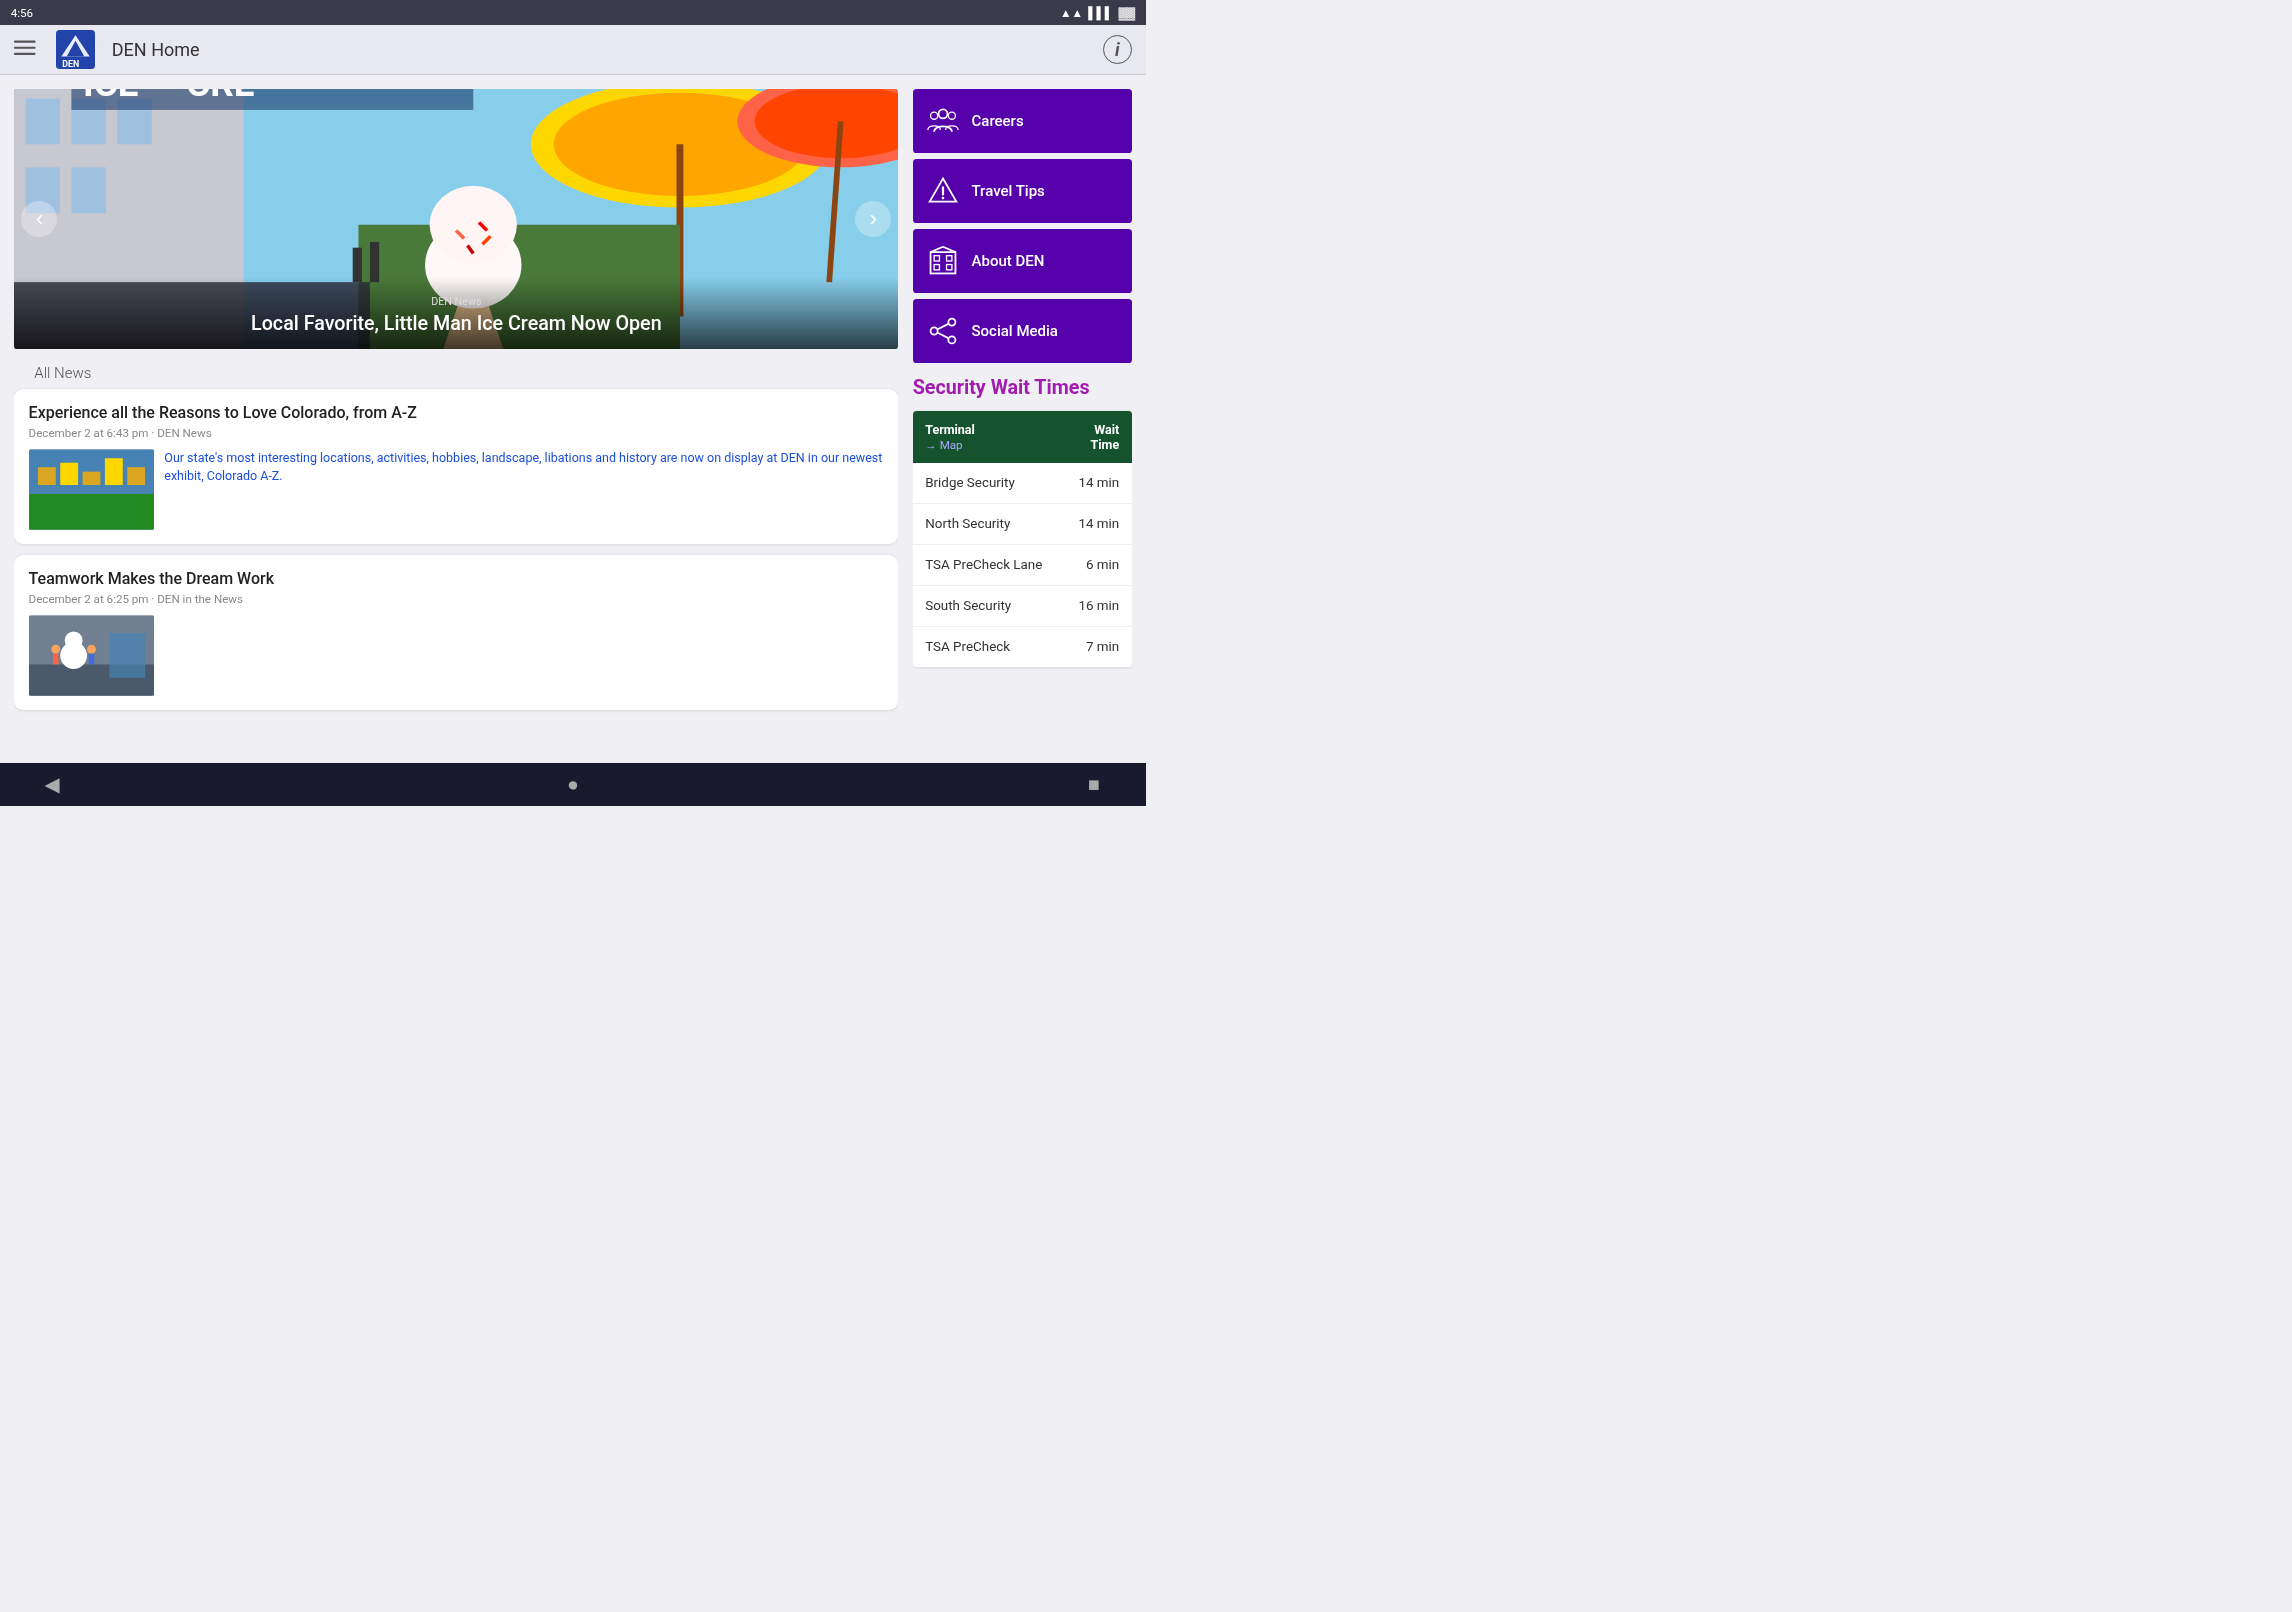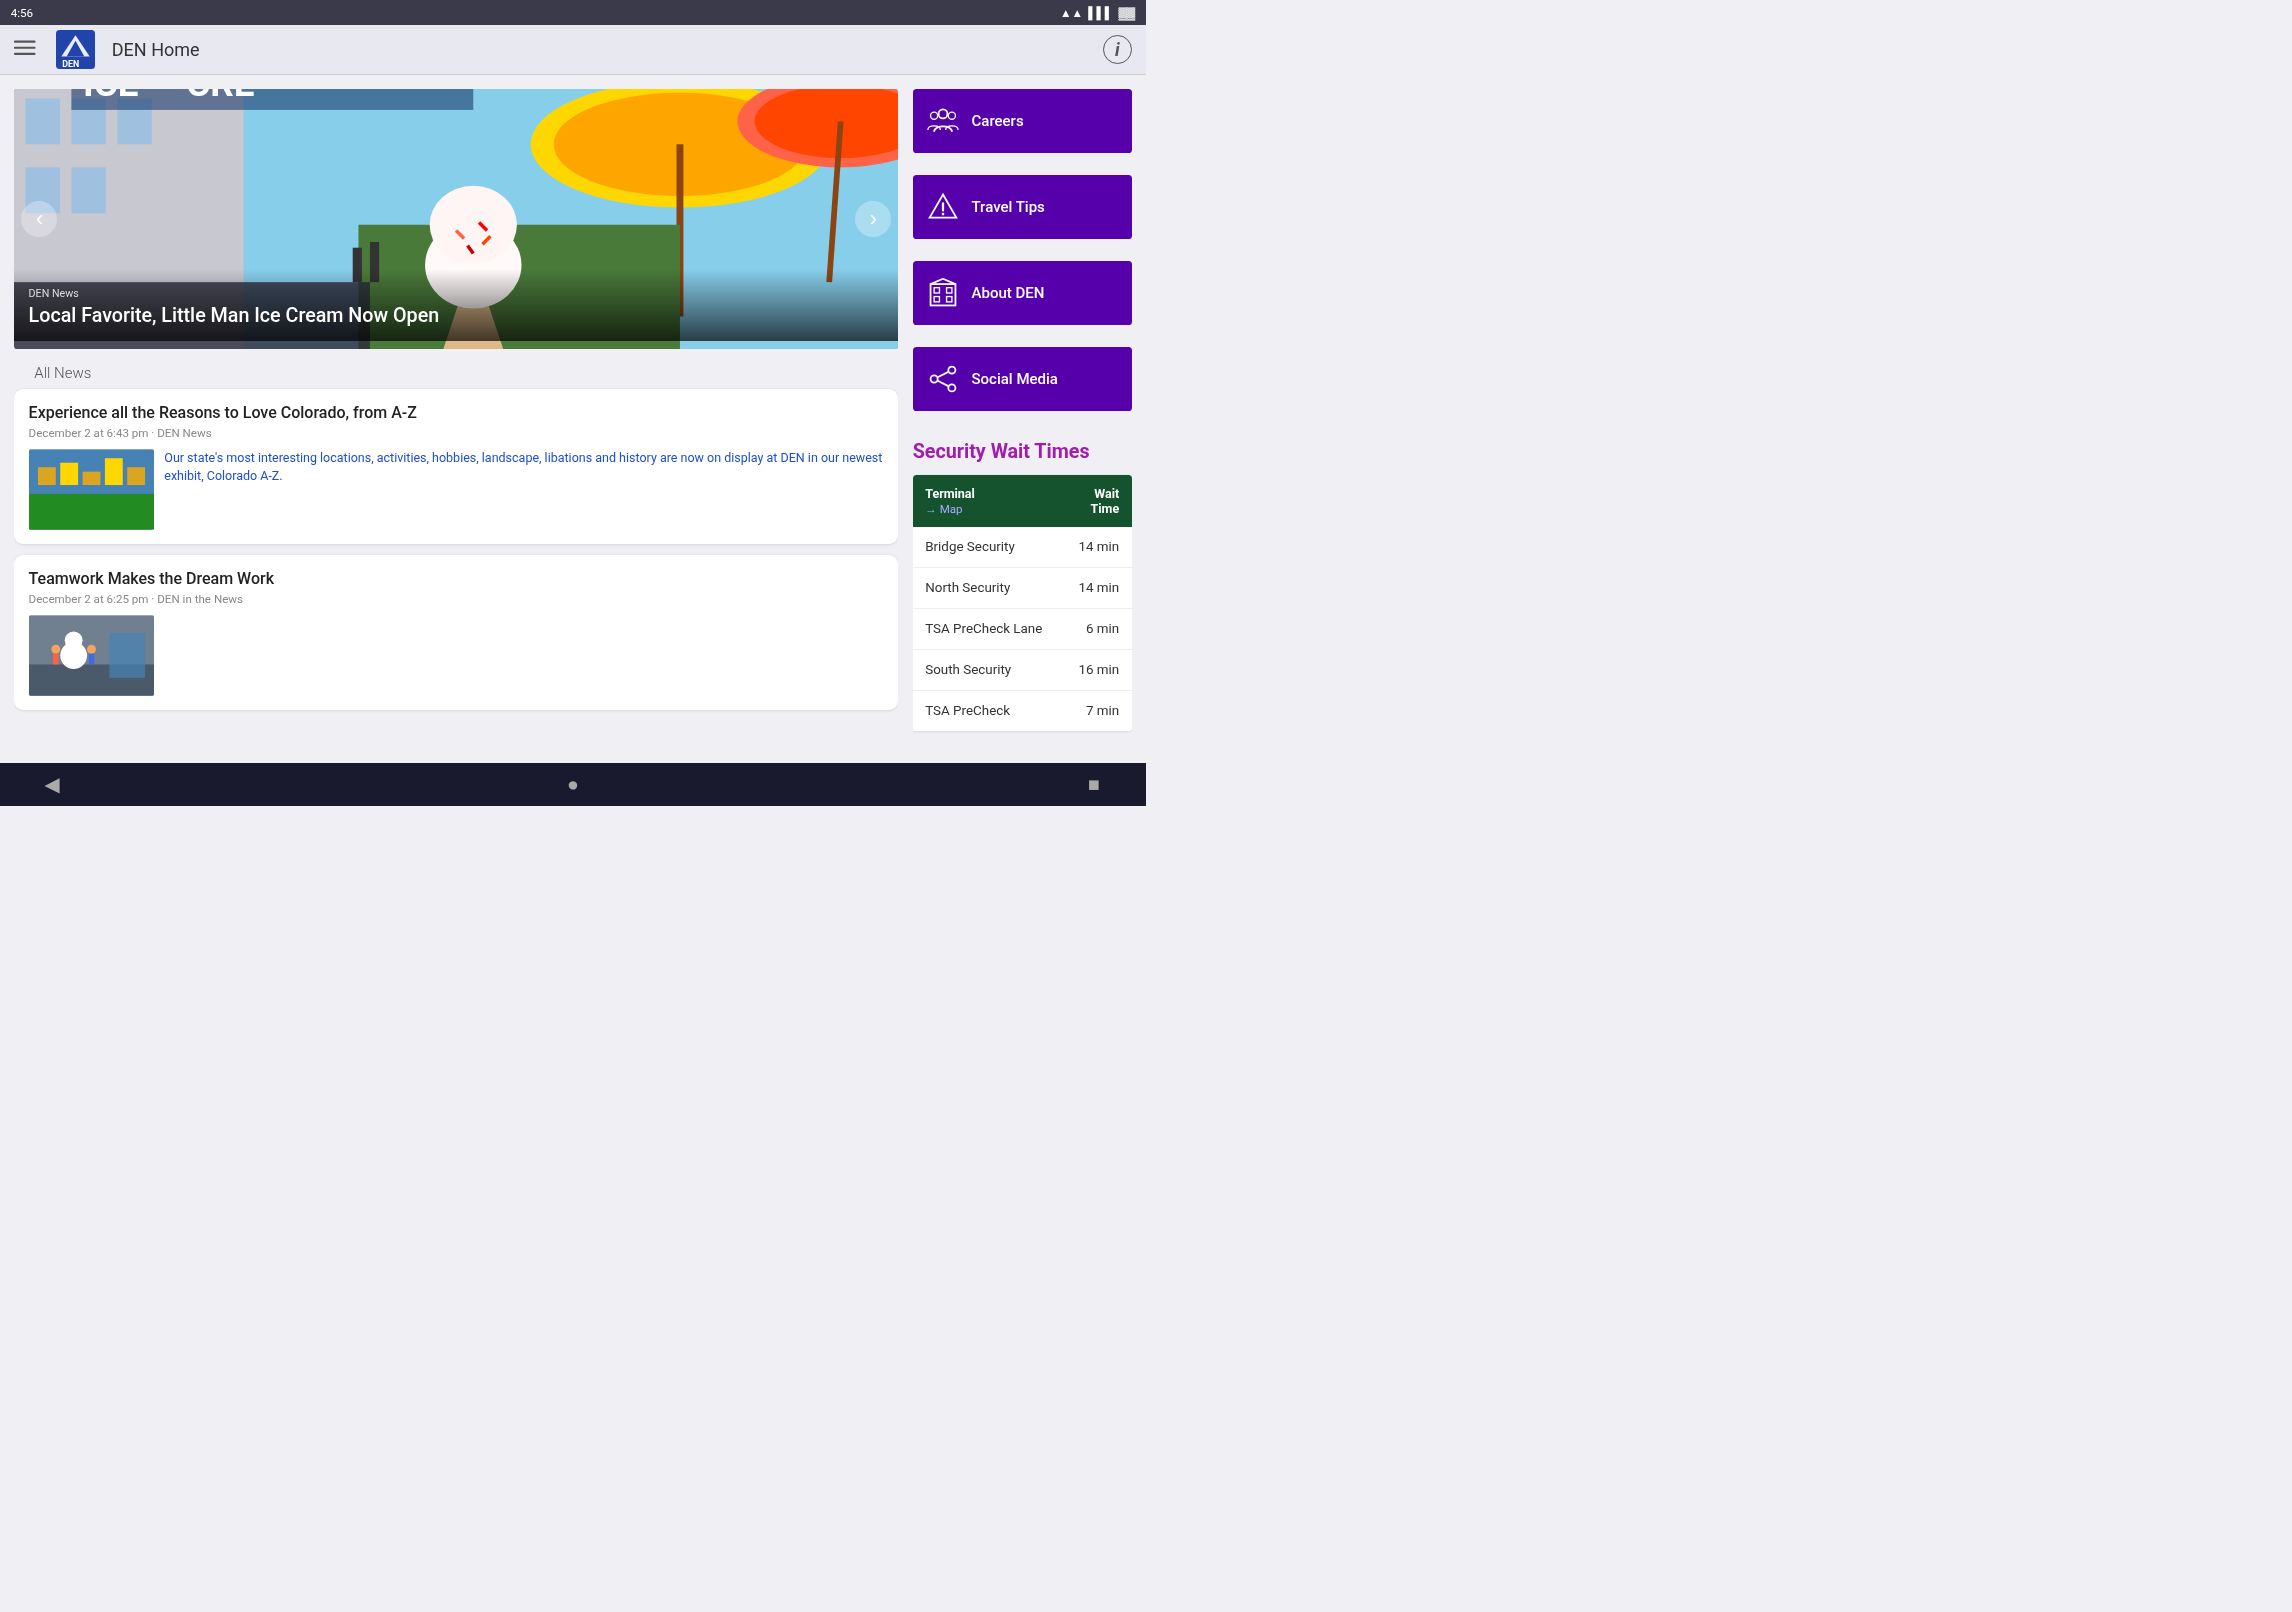--- a/index.html
+++ b/index.html
@@ -98,25 +98,26 @@
     .carousel {
       position: relative;
       width: 100%;
       height: 260px;
       border-radius: 3.6px;
       overflow: hidden;
       background: #555;
     }
     .carousel-overlay {
       position: absolute;
-      bottom: 8px;
+      bottom: 0;
       left: 0;
       right: 0;
       background: linear-gradient(transparent, rgba(0,0,0,0.7));
       padding: 18px 14.3px 14.3px;
+      text-align: center;
     }
     .carousel-tag {
       font-size: 10.7px;
       color: #ddd;
       margin-bottom: 3.6px;
     }
     .carousel-title {
       font-size: 19.7px;
       color: white;
       font-weight: 500;
@@ -183,21 +184,21 @@
       color: #1d4ed8;
       line-height: 1.5;
     }
 
     
     .right-column {
       width: 219px;
       flex-shrink: 0;
       display: flex;
       flex-direction: column;
-      gap: 22px;
+      gap: 6px;
       overflow-y: auto;
     }
 
     .quick-btn {
       background: #5500aa;
       color: white;
       border-radius: 3.6px;
       padding: 16px 14.3px;
       display: flex;
       align-items: center;

